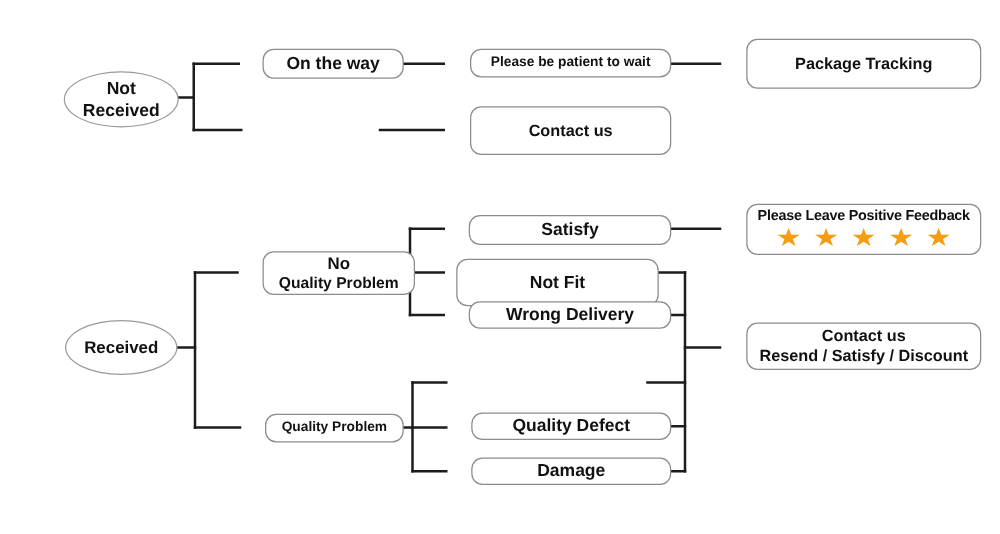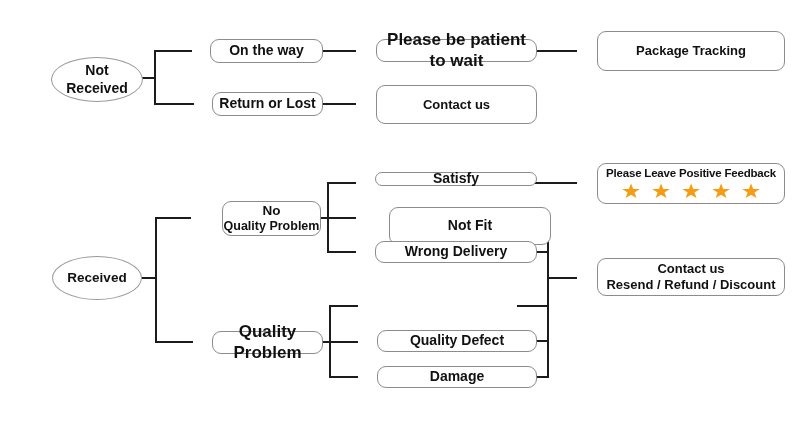--- a/index.html
+++ b/index.html
@@ -33,21 +33,21 @@
     font-size: 14px;
     line-height: 1.22;
     box-sizing: border-box;
     z-index: 2;
     margin-left: 20px;
   }
   .ellipse {
     border-radius: 50%;
     border: 1.4px solid #9a9a9a;
   }
-  .fs12 { font-size: 17px; }
+  .fs12 { font-size: 11px; }
   .fs13 { font-size: 13px; }
   .fs135 { font-size: 13.5px; }
   .feedback-title {
     font-size: 11.5px;
     letter-spacing: -0.2px;
     white-space: nowrap;
   }
   .star-row {
     line-height: 1;
     margin-top: 1px;
@@ -107,42 +107,39 @@
   </div>
 
   <div class="node fs12" style="left:356px;top:39px;width:161px;height:23px">
     <span>Please be patient to wait</span>
   </div>
 
   <div class="node fs13" style="left:577px;top:31px;width:188px;height:40px">
     <span>Package Tracking</span>
   </div>
 
-  <div class="node" style="left:192px;top:92px;width:111px;height:24px">
-    <span>Return or Lost</span>
-  </div>
 
   <div class="node fs13" style="left:356px;top:85px;width:161px;height:39px">
     <span>Contact us</span>
   </div>
 
   <div class="node ellipse fs135" style="left:32px;top:256px;width:90px;height:44px">
     <span>Received</span>
   </div>
 
-  <div class="node fs135" style="left:202px;top:201px;width:99px;height:35px">
+  <div class="node fs135" style="left:190px;top:201px;width:122px;height:35px">
     <span>No</span>
     <span style="font-size:12.5px">Quality Problem</span>
   </div>
 
-  <div class="node" style="left:355px;top:172px;width:162px;height:14px">
+  <div class="node" style="left:355px;top:172px;width:162px;height:24px">
     <span>Satisfy</span>
   </div>
 
-  <div class="node" style="left:369px;top:207px;width:162px;height:38px">
+  <div class="node" style="left:345px;top:207px;width:162px;height:38px">
     <span>Not Fit</span>
   </div>
 
   <div class="node" style="left:355px;top:241px;width:162px;height:22px">
     <span>Wrong Delivery</span>
   </div>
 
   <div class="node fs12" style="left:192px;top:331px;width:111px;height:23px">
     <span>Quality Problem</span>
   </div>
@@ -162,16 +159,16 @@
       <span class="star" style="color: rgb(245, 156, 18);">★</span>
       <span class="star" style="color: rgb(245, 156, 18);">★</span>
       <span class="star" style="color: rgb(245, 156, 18);">★</span>
       <span class="star" style="color: rgb(245, 156, 18);">★</span>
       <span class="star" style="color: rgb(245, 156, 18);">★</span>
     </span>
   </div>
 
   <div class="node fs13" style="left:577px;top:258px;width:188px;height:38px">
     <span>Contact us</span>
-    <span>Resend / Refund / Discount</span>
+    <span>Resend / Satisfy / Discount</span>
   </div>
 
 </div>
 
 </body></html>

